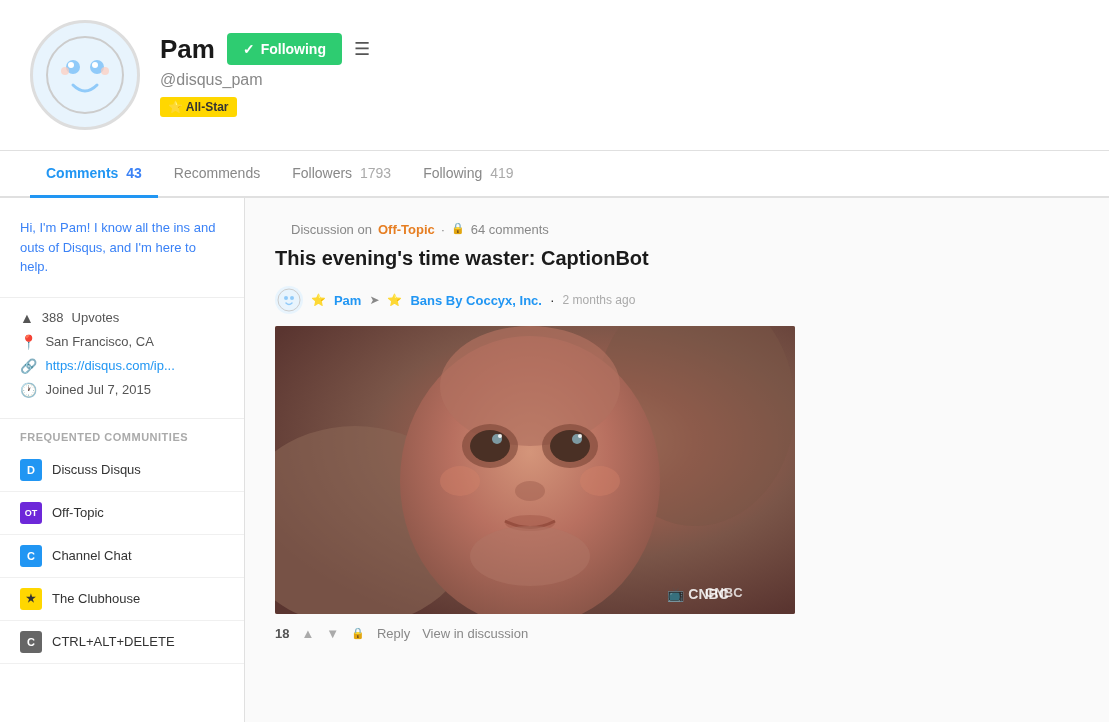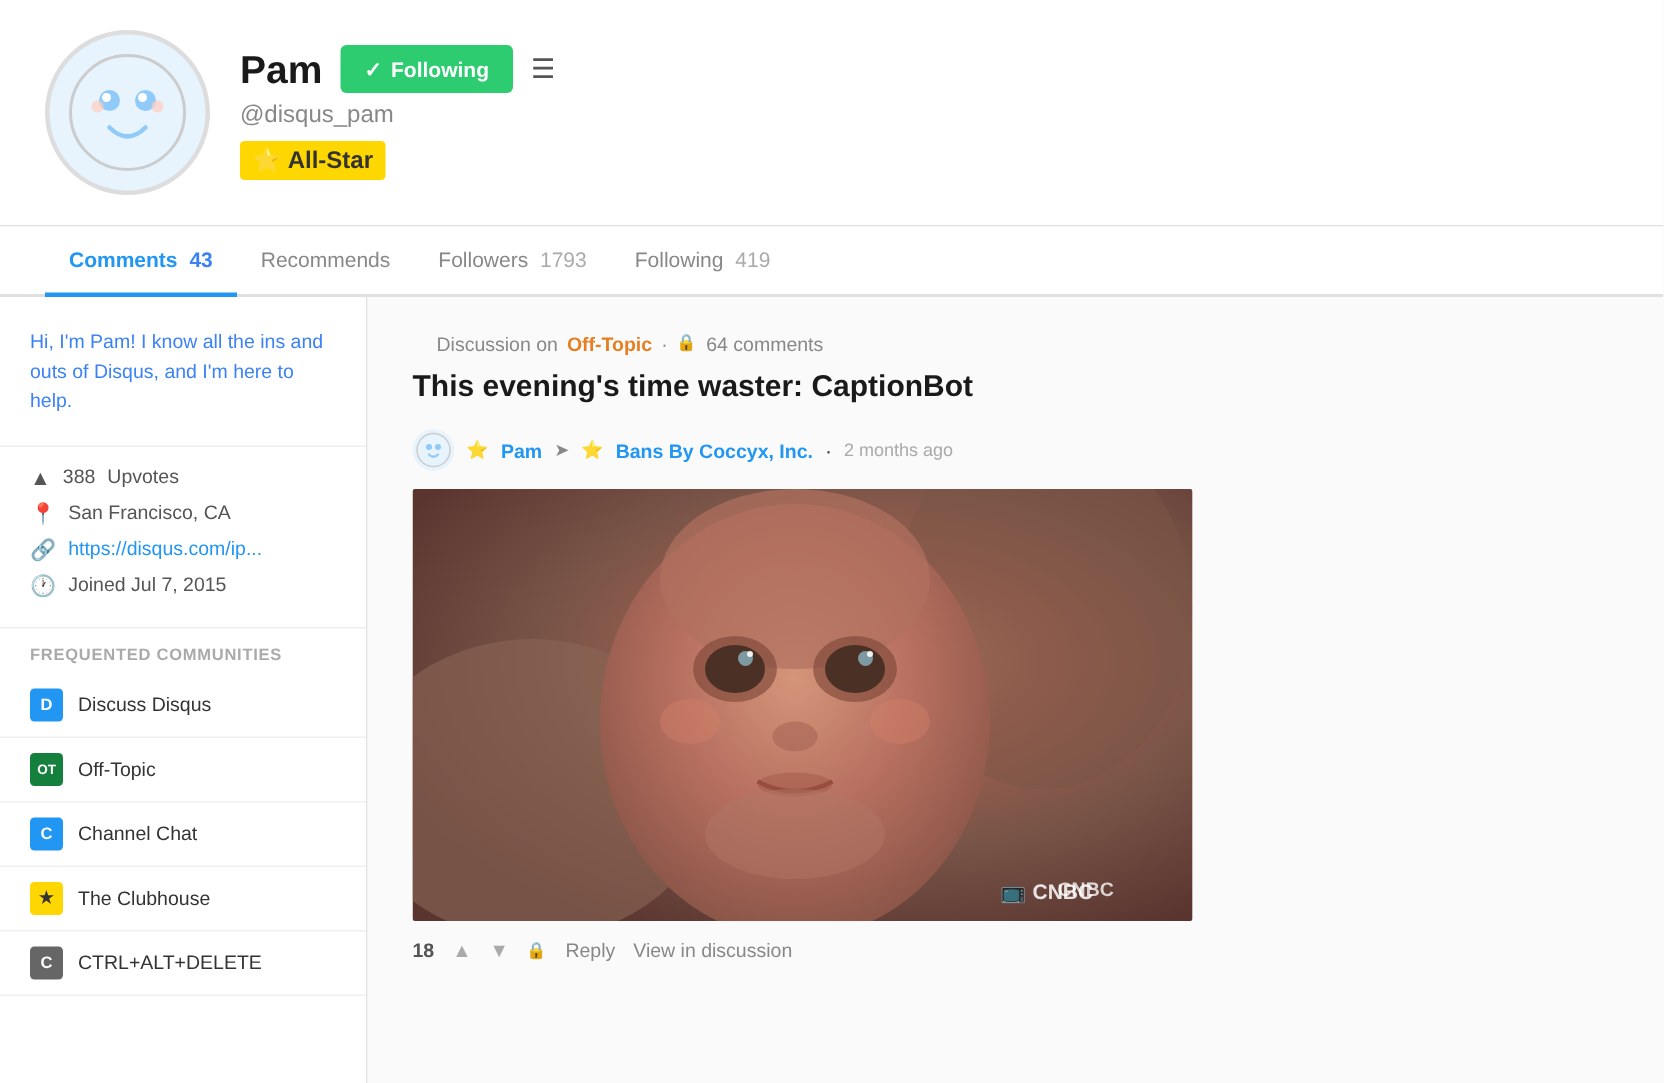--- a/index.html
+++ b/index.html
@@ -10,21 +10,21 @@
     
     .profile-header { display: flex; align-items: center; padding: 20px 30px; background: #fff; border-bottom: 1px solid #e0e0e0; }
     .profile-avatar { width: 110px; height: 110px; border-radius: 50%; background: #e8f4fd; border: 3px solid #ddd; display: flex; align-items: center; justify-content: center; overflow: hidden; margin-right: 20px; flex-shrink: 0; }
     .profile-info { flex: 1; }
     .profile-name-row { display: flex; align-items: center; gap: 12px; margin-bottom: 6px; }
     .profile-name { font-size: 26px; font-weight: bold; color: #1a1a1a; }
     .follow-btn { background: #2ecc71; color: #fff; border: none; border-radius: 4px; padding: 8px 16px; font-size: 14px; font-weight: 600; cursor: pointer; display: flex; align-items: center; gap: 6px; }
     .follow-btn .check { color: #fff; }
     .menu-icon { font-size: 18px; color: #555; cursor: pointer; }
     .profile-handle { color: #888; font-size: 16px; margin-bottom: 8px; }
-    .badge { display: inline-flex; align-items: center; gap: 4px; background: #ffd700; color: #333; border-radius: 3px; padding: 3px 8px; font-size: 16px; font-weight: 600; }
+    .badge { display: inline-flex; align-items: center; gap: 4px; background: #ffd700; color: #333; border-radius: 3px; padding: 3px 8px; font-size: 12px; font-weight: 600; }
 
     
     .tabs-bar { display: flex; align-items: center; padding: 0 30px; background: #fff; border-bottom: 2px solid #e0e0e0; }
     .tab { padding: 14px 16px; cursor: pointer; color: #888; font-size: 14px; white-space: nowrap; border-bottom: 3px solid transparent; margin-bottom: -2px; }
     .tab.active { color: #2196f3; border-bottom: 3px solid #2196f3; font-weight: 600; }
     .tab .count { color: #aaa; margin-left: 4px; }
     .tab.active .count { color: #3b82f6; }
 
     
     .main-layout { display: flex; min-height: 560px; }
@@ -139,21 +139,21 @@
         </div>
       </div>
 
       <div class="communities-header">Frequented Communities</div>
 
       <div class="community-item">
         <div class="community-icon" style="background:#2196f3;">D</div>
         <span class="community-label">Discuss Disqus</span>
       </div>
       <div class="community-item">
-        <div class="community-icon" style="background:#15803d; font-size:9px;">OT</div>
+        <div class="community-icon" style="background:#6d28d9; font-size:9px;">OT</div>
         <span class="community-label">Off-Topic</span>
       </div>
       <div class="community-item">
         <div class="community-icon" style="background:#2196f3;">C</div>
         <span class="community-label">Channel Chat</span>
       </div>
       <div class="community-item">
         <div class="community-icon" style="background:#ffd700; color:#333;">★</div>
         <span class="community-label">The Clubhouse</span>
       </div>

